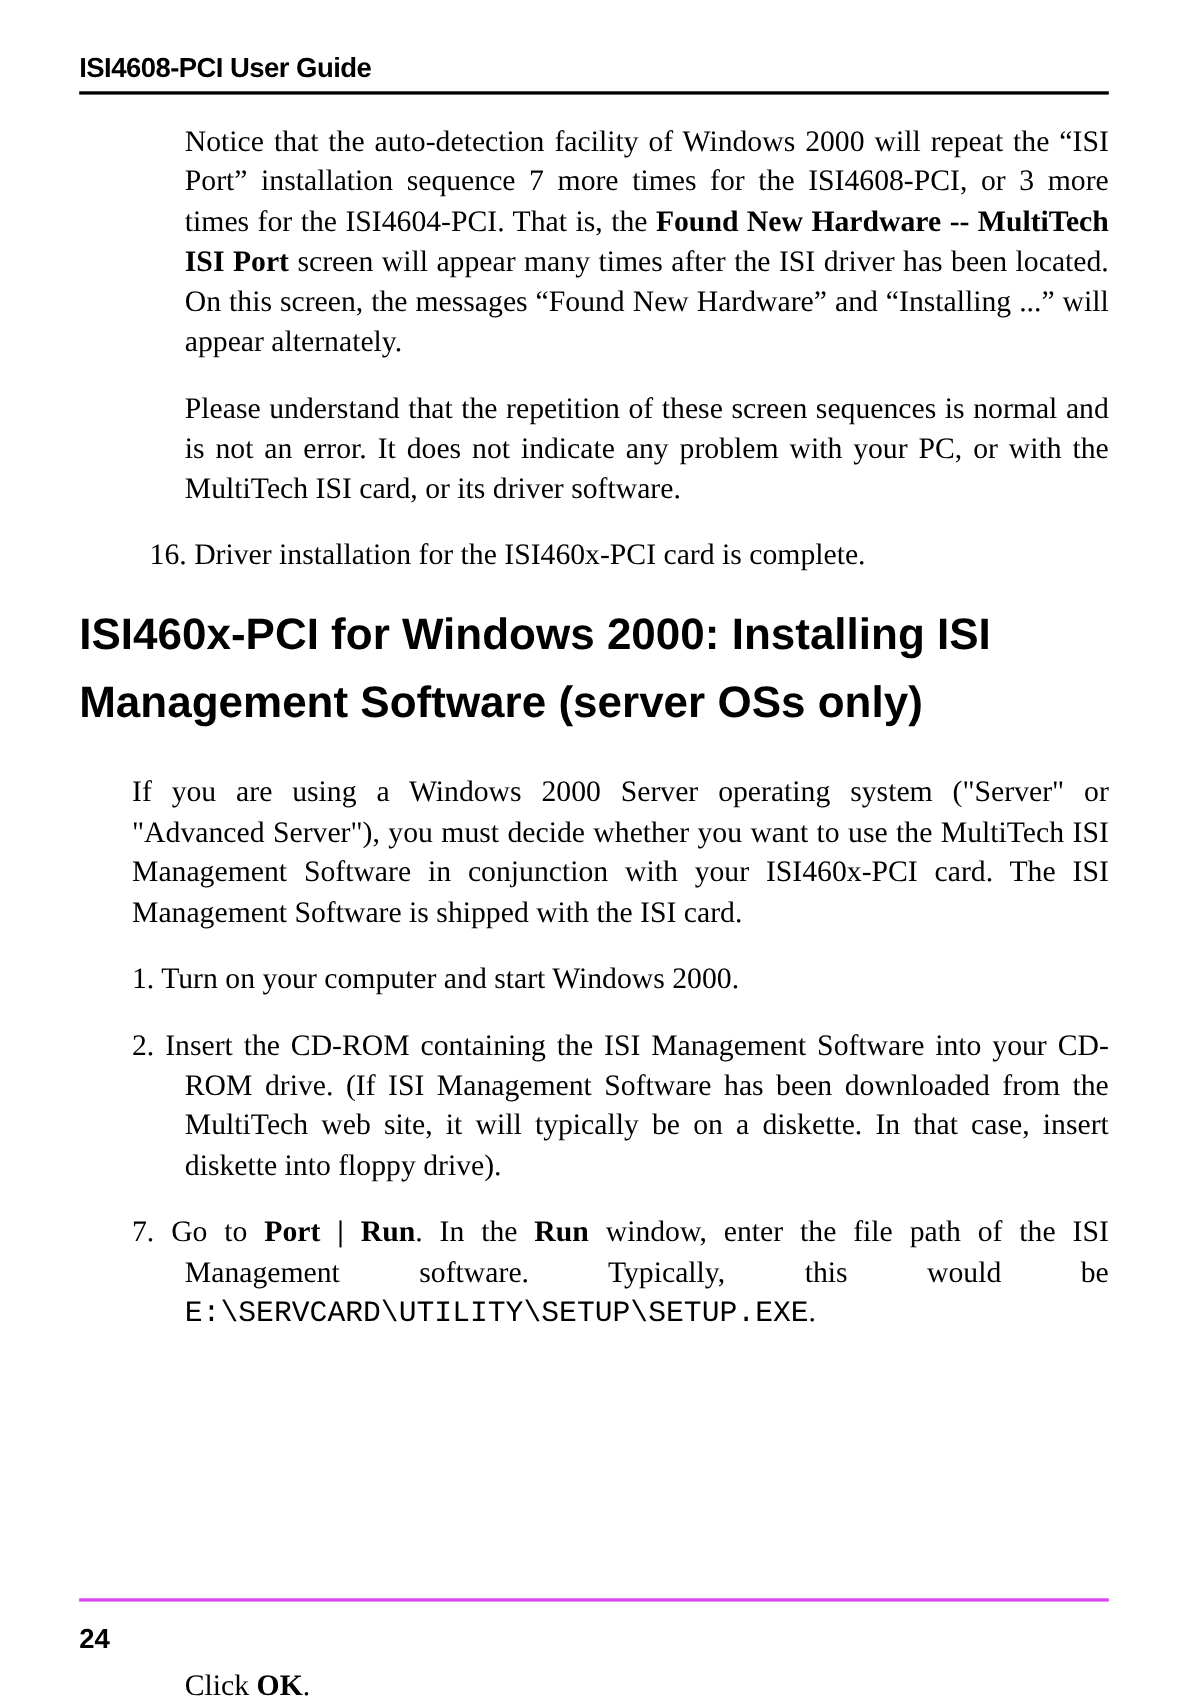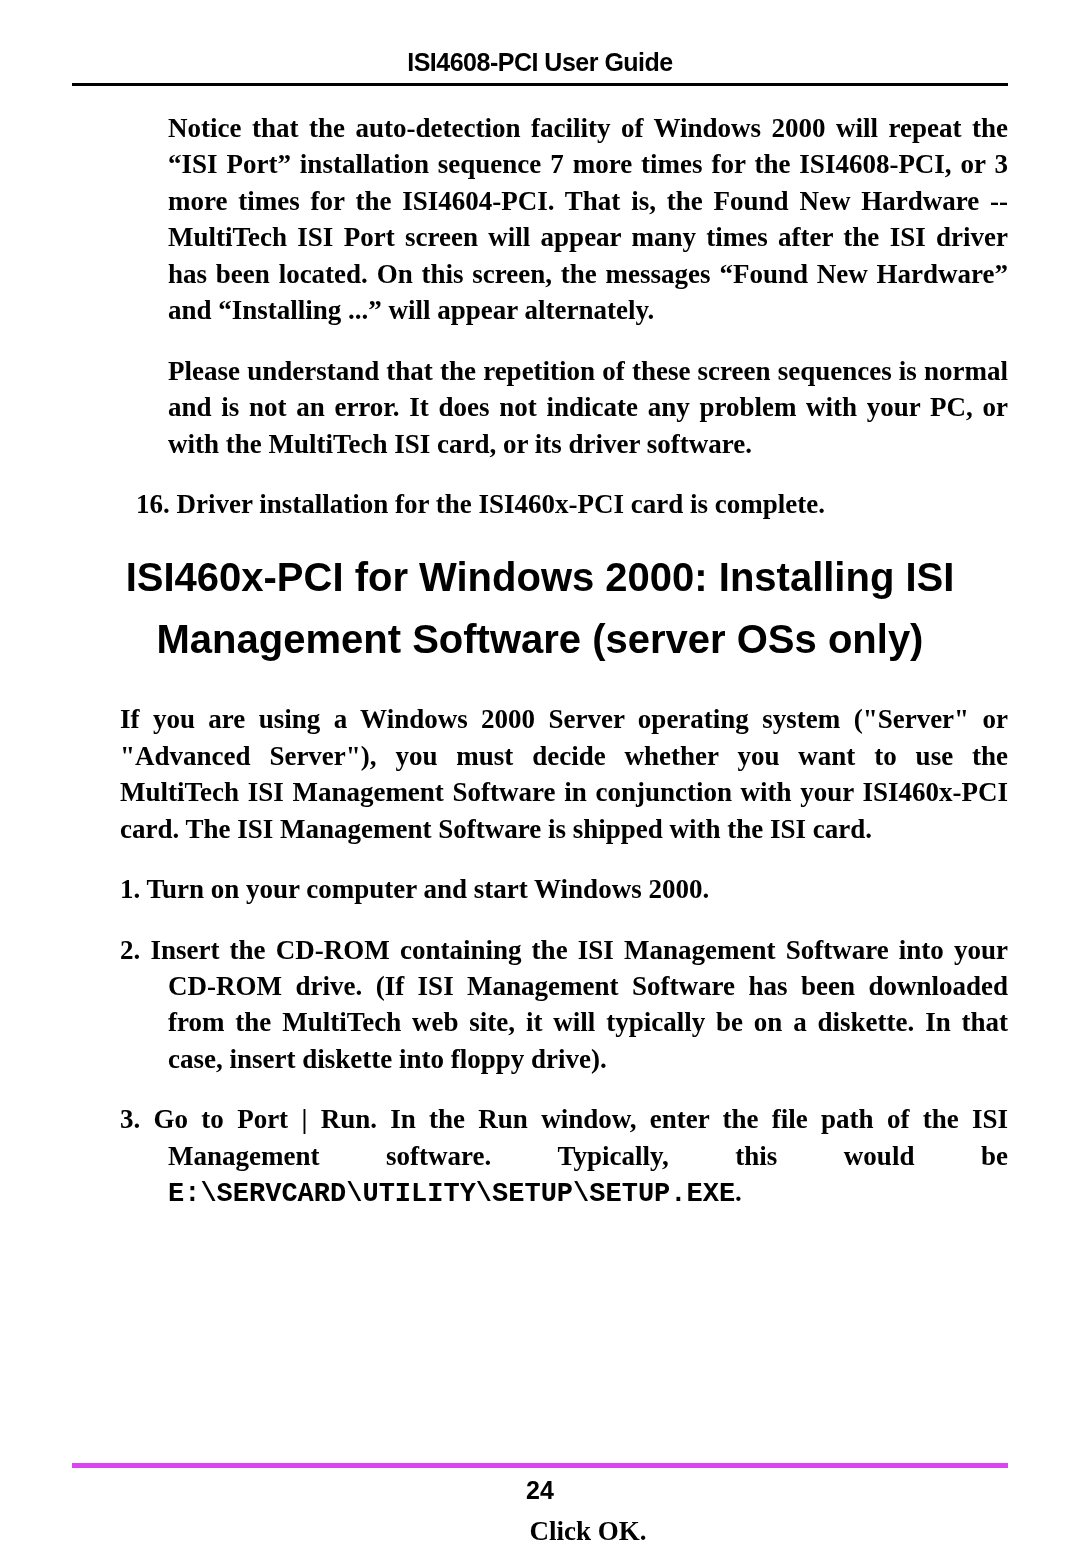--- a/index.html
+++ b/index.html
@@ -1,19 +1,18 @@
 <!DOCTYPE html>
 <html><head>
   <meta charset="utf-8">
   <style>
     * {
       margin: 0;
       padding: 0;
       box-sizing: border-box;
-      text-align: center;
     }
     body {
       background: #fff;
       font-family: 'Times New Roman', Times, serif;
       width: 1080px;
       height: 1553px;
       position: relative;
       padding: 48px 72px 48px 72px;
     }
     .header {
@@ -23,21 +22,20 @@
       letter-spacing: -0.5px;
       color: #000;
       padding-bottom: 6px;
       border-bottom: 3px solid #000;
       margin-bottom: 24px;
     }
     .body-text {
       font-size: 27px;
       color: #000;
       line-height: 1.35;
-      font-weight: bold;
     }
     .para-indent {
       margin-left: 96px;
       margin-bottom: 24px;
       text-align: justify;
     }
     .para-indent-num {
       margin-left: 64px;
       margin-bottom: 24px;
       text-align: justify;
@@ -69,22 +67,22 @@
       margin-top: 300px;
     }
     .mono {
       font-family: 'Courier New', Courier, monospace;
     }
     .footer {
       position: absolute;
       bottom: 48px;
       left: 72px;
       right: 72px;
-      border-top: 5px solid #d946ef;
-      padding-top: 8px;
+      border-top: 3px solid #d946ef;
+      padding-top: 20px;
     }
     .page-num {
       font-family: Arial, Helvetica, sans-serif;
       font-weight: bold;
       font-size: 25px;
     }
   </style>
 </head>
 <body>
 
@@ -114,21 +112,21 @@
 
 <div class="body-text numbered-inline">
   <span>1. Turn on your computer and start Windows 2000.</span>
 </div>
 
 <div class="body-text numbered-inline">
   <span>2.  Insert the CD-ROM containing the ISI Management Software into your CD-ROM drive.  (If ISI Management Software has been downloaded from the MultiTech web site, it will typically be on a diskette.  In that case, insert diskette into floppy drive).</span>
 </div>
 
 <div class="body-text numbered-inline">
-  <span>3. Go to </span><b>Port | Run</b><span>. In the </span><b>Run</b><span> window, enter the file path of the ISI Management software.  Typically, this would be </span><span class="mono">E:\SERVCARD\UTILITY\SETUP\SETUP.EXE</span><span>.</span>
+  <span>7. Go to </span><b>Port | Run</b><span>. In the </span><b>Run</b><span> window, enter the file path of the ISI Management software.  Typically, this would be </span><span class="mono">E:\SERVCARD\UTILITY\SETUP\SETUP.EXE</span><span>.</span>
 </div>
 
 <div class="body-text click-ok">
   <span>Click </span><b>OK</b><span>.</span>
 </div>
 
 <div class="footer">
   <span class="page-num">24</span>
 </div>
 

